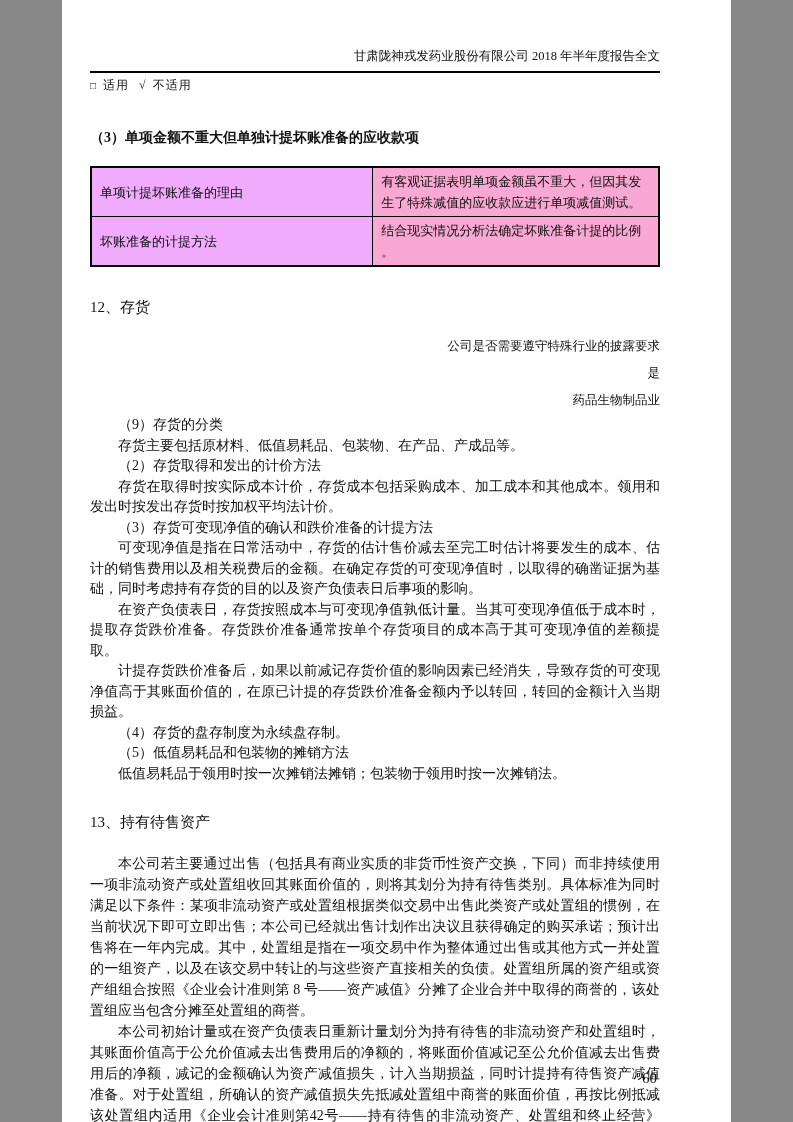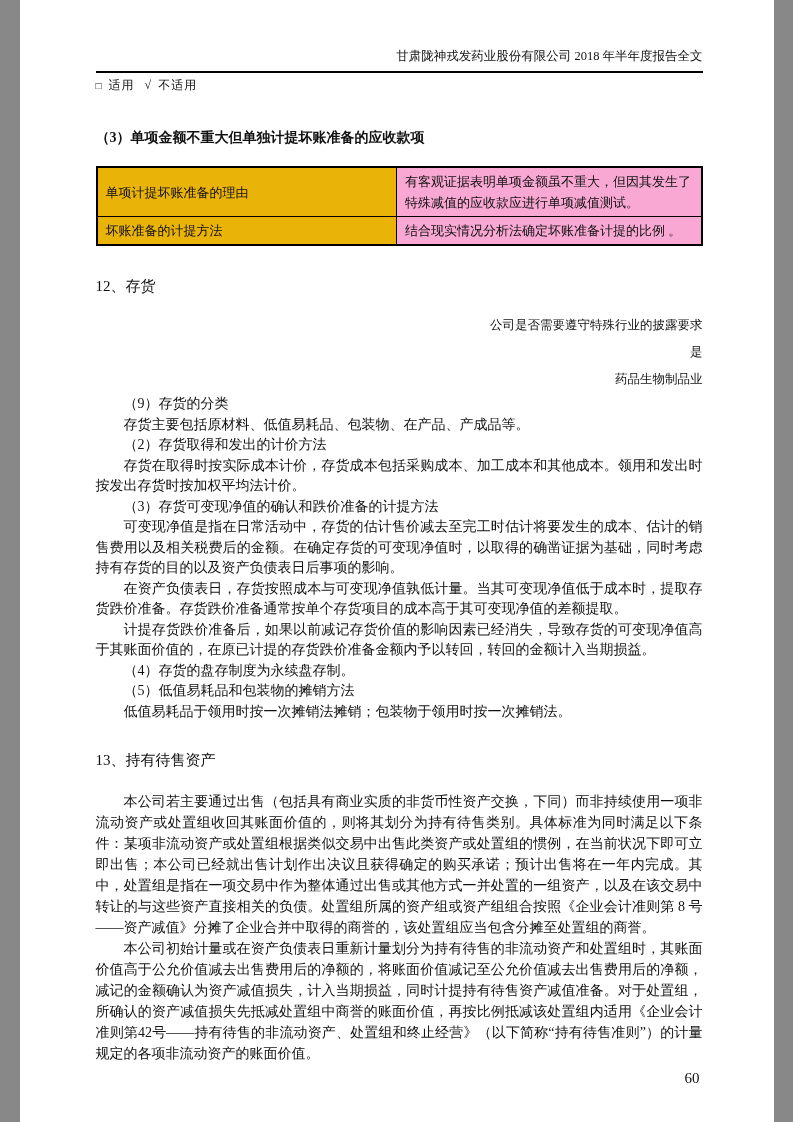--- a/index.html
+++ b/index.html
@@ -1,25 +1,25 @@
 <!DOCTYPE html>
 <html lang="zh"><head>
 <meta charset="utf-8">
 <style>
   * { margin: 0; padding: 0; box-sizing: border-box; }
   html, body { background: #888; }
   body { font-family: "Liberation Serif", "DejaVu Serif", serif; }
   .page {
     position: relative;
-    width: 754px;
+    width: 669px;
     height: 1122px;
     margin: 0 auto;
     background: #ffffff;
     color: #111111;
-    padding: 46px 71px 0 76px;
+    padding: 46px 71px 0 28px;
     overflow: hidden;
   }
   
   .header {
     text-align: right;
     font-size: 12.5px;
     line-height: 20px;
     padding-bottom: 5px;
     border-bottom: 2px solid #000;
   }
@@ -47,21 +47,21 @@
     border: 2px solid #000;
     font-size: 13px;
     table-layout: fixed;
   }
   table.kv-table td {
     border: 1px solid #000;
     padding: 3px 8px;
     line-height: 21px;
     vertical-align: middle;
   }
-  td.label-cell { width: 49.6%; background: #eab308; }
+  td.label-cell { width: 49.6%; background: #f0abfc; }
   td.value-cell { background: #f9a8d4; }
   
   .section-heading {
     font-size: 15px;
     font-weight: normal;
     line-height: 20px;
   }
   #inventory-heading { margin-top: 30px; }
   #hfs-heading { margin-top: 28px; }
   

